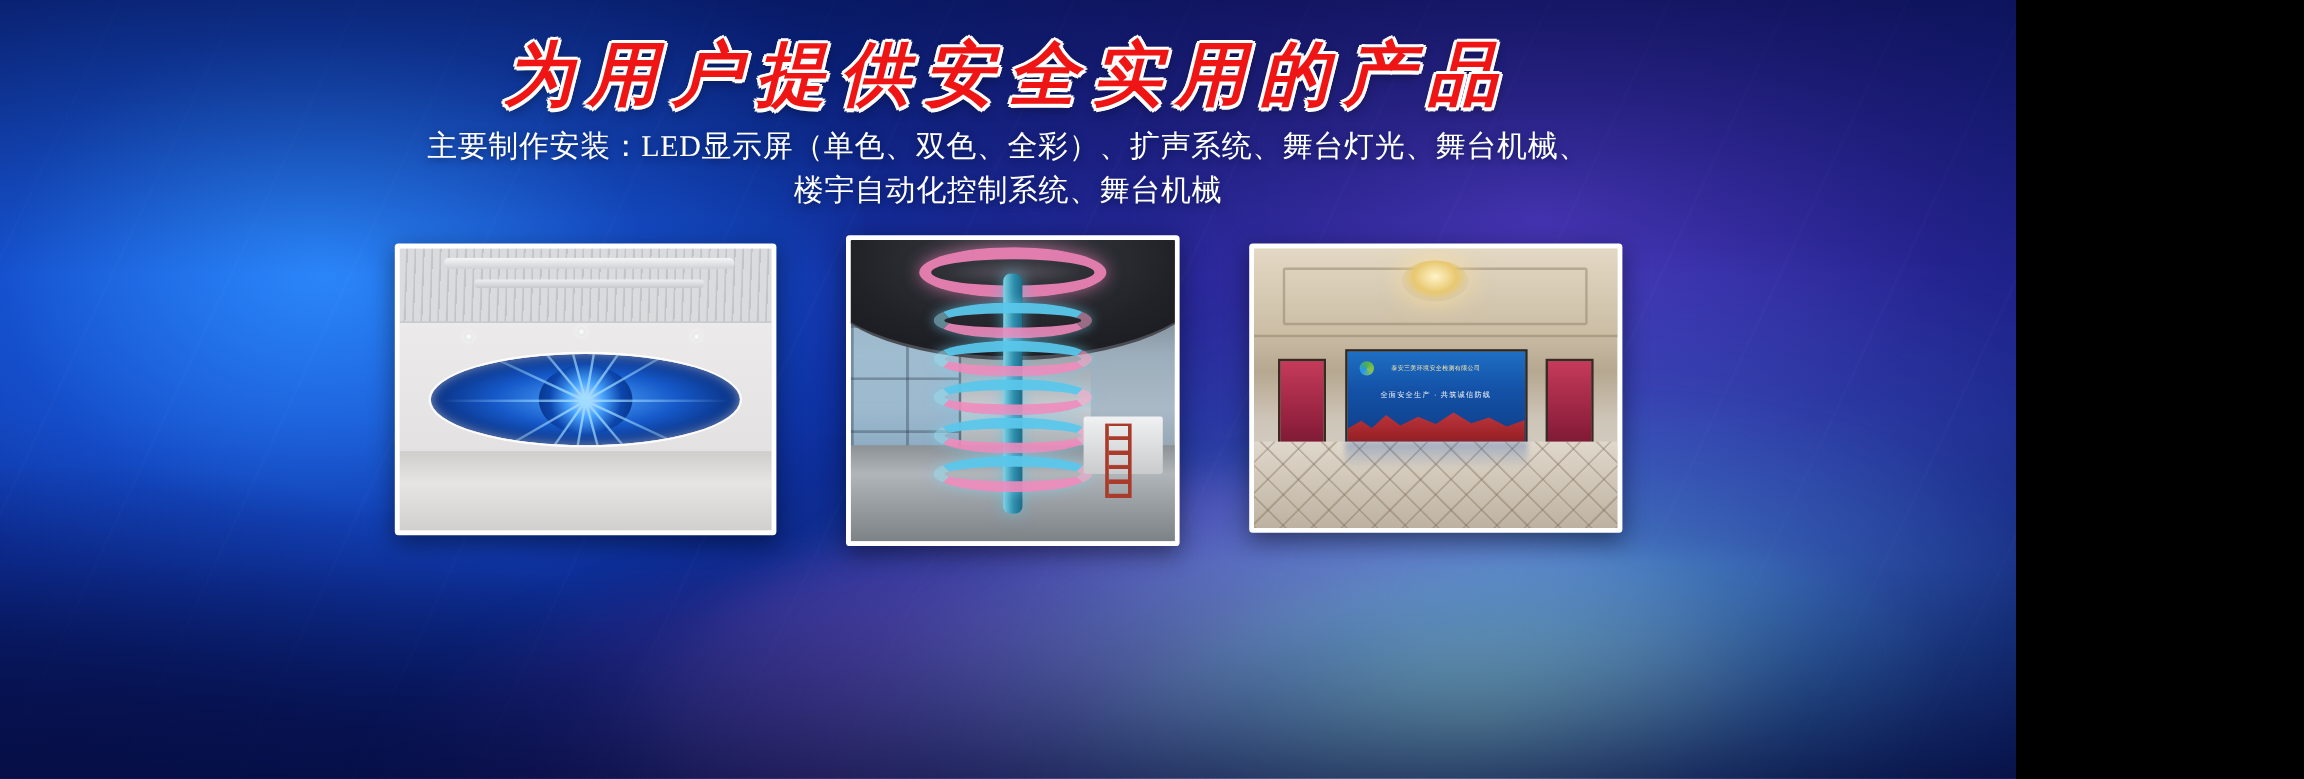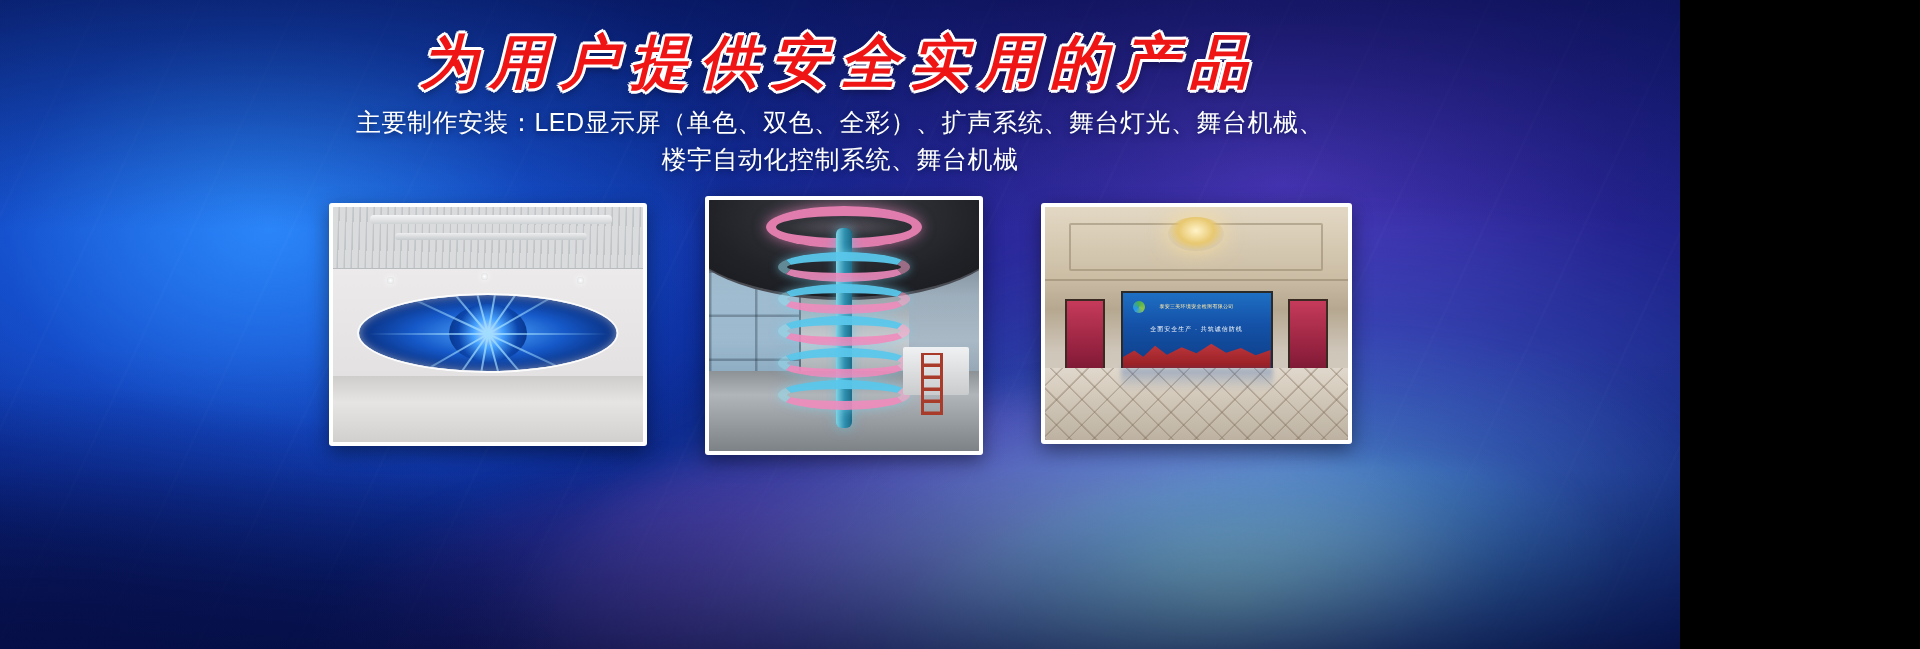--- a/index.html
+++ b/index.html
@@ -99,20 +99,21 @@
   }
 
   .subtitle{
     position:absolute; left:0; right:0; top:104px;
     text-align:center;
     color:#ffffff;
     font-size:25px;
     line-height:37px;
     letter-spacing:.5px;
     text-shadow:0 2px 6px rgba(0,20,70,.70);
+    font-family:Liberation Serif, serif;
   }
   .subtitle .line{ display:block; white-space:nowrap; }
 
   
   .photos{
     position:absolute; left:0; right:0; top:203px;
     display:flex; justify-content:center; align-items:flex-start;
     gap:58px;
   }
   .photo{

